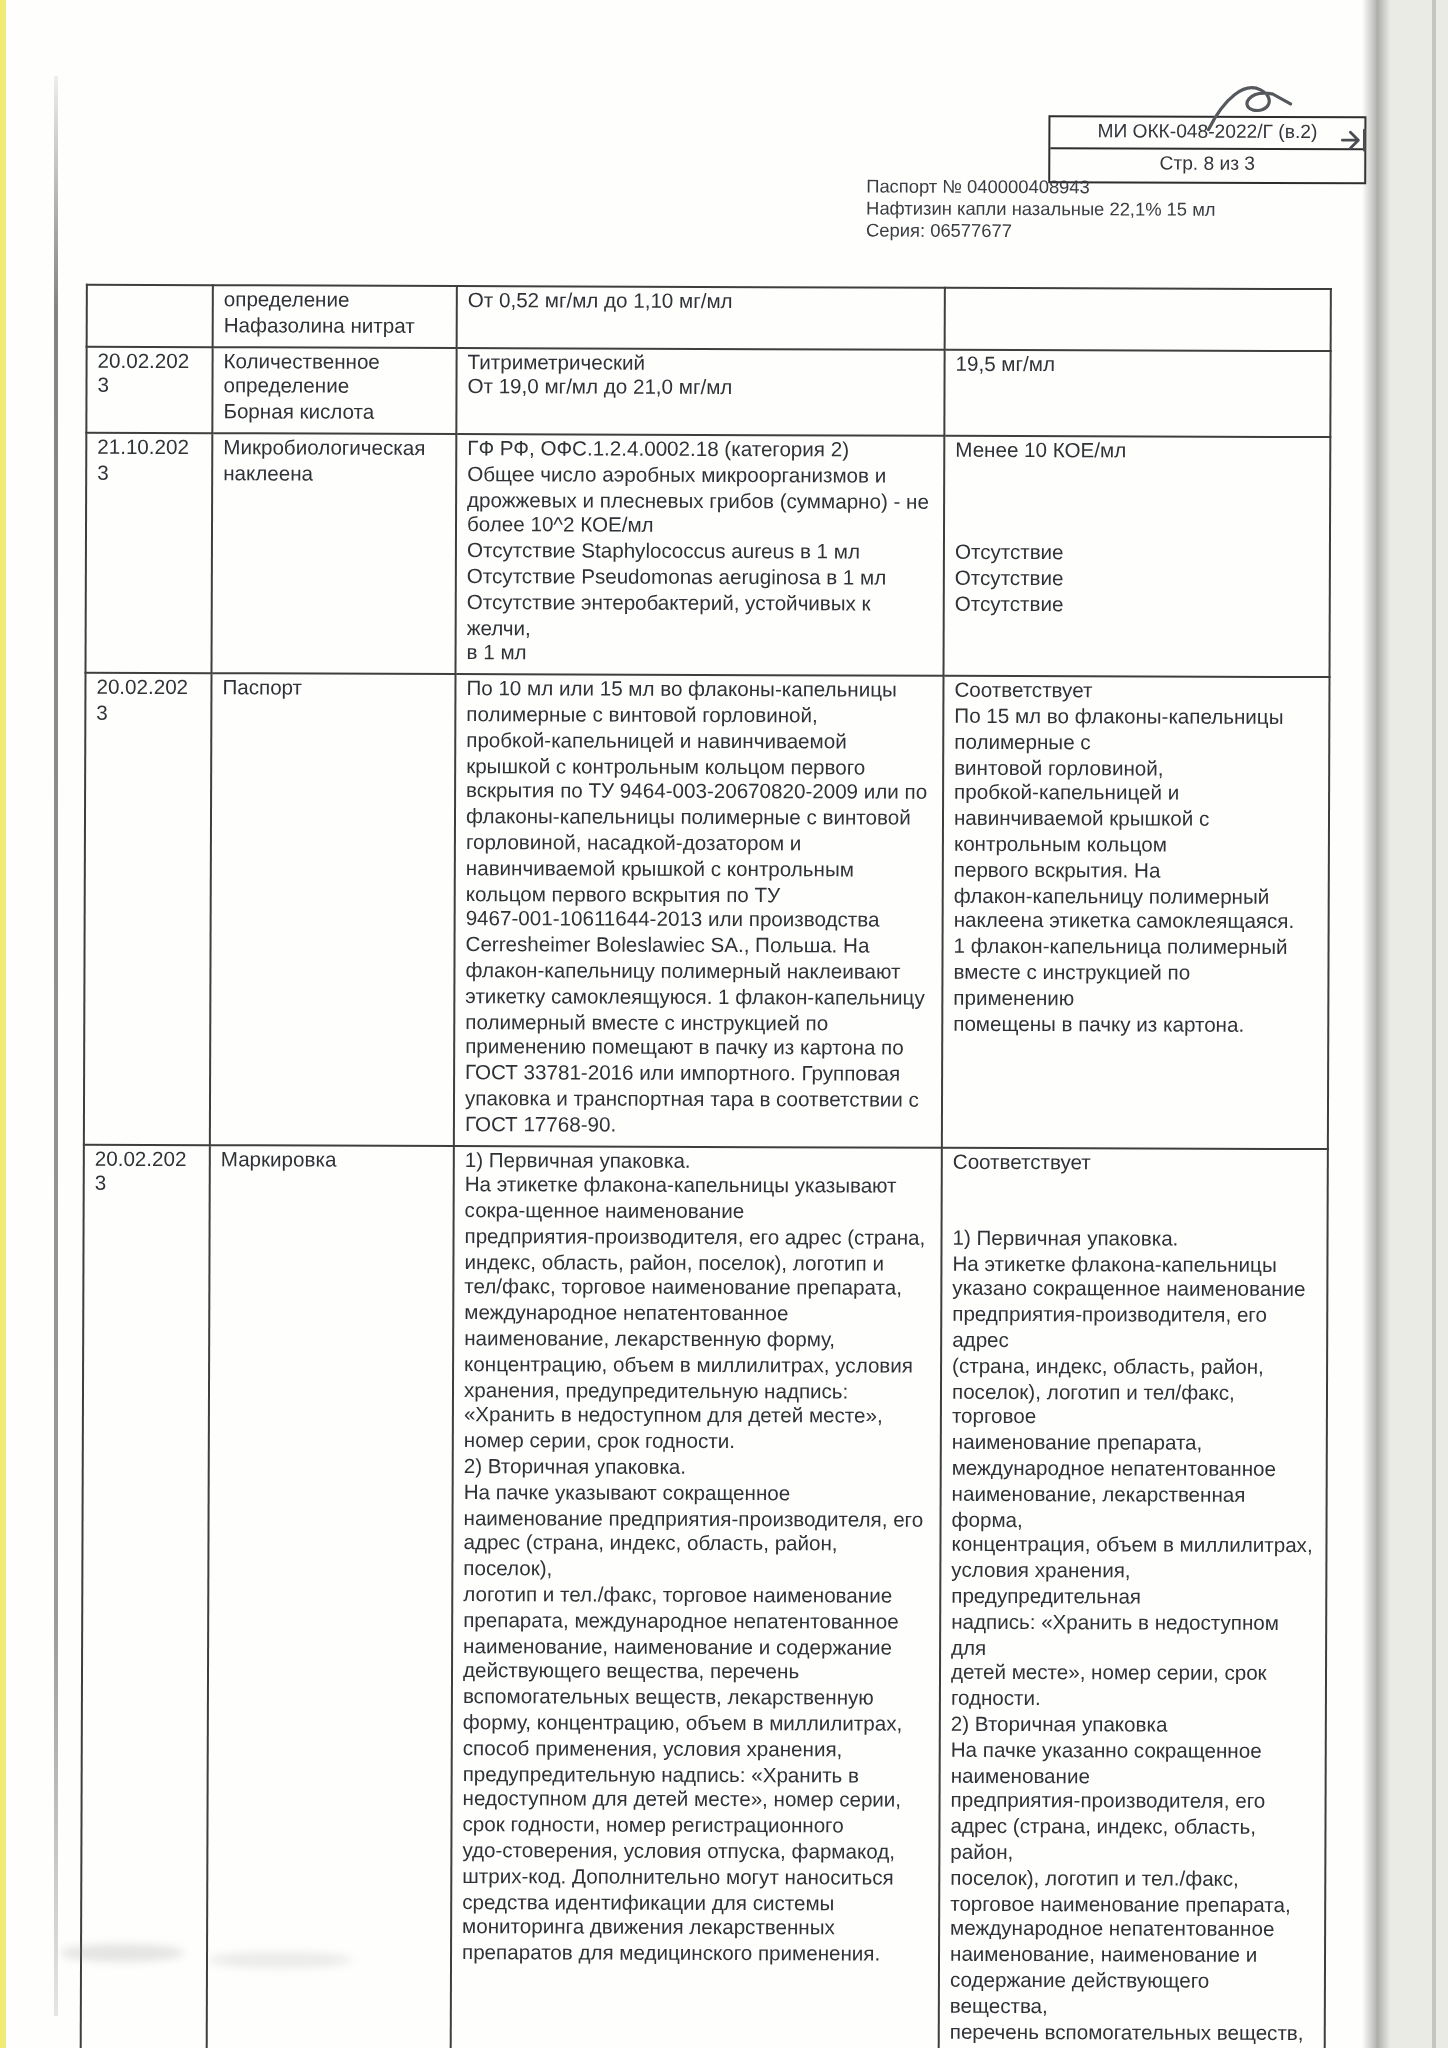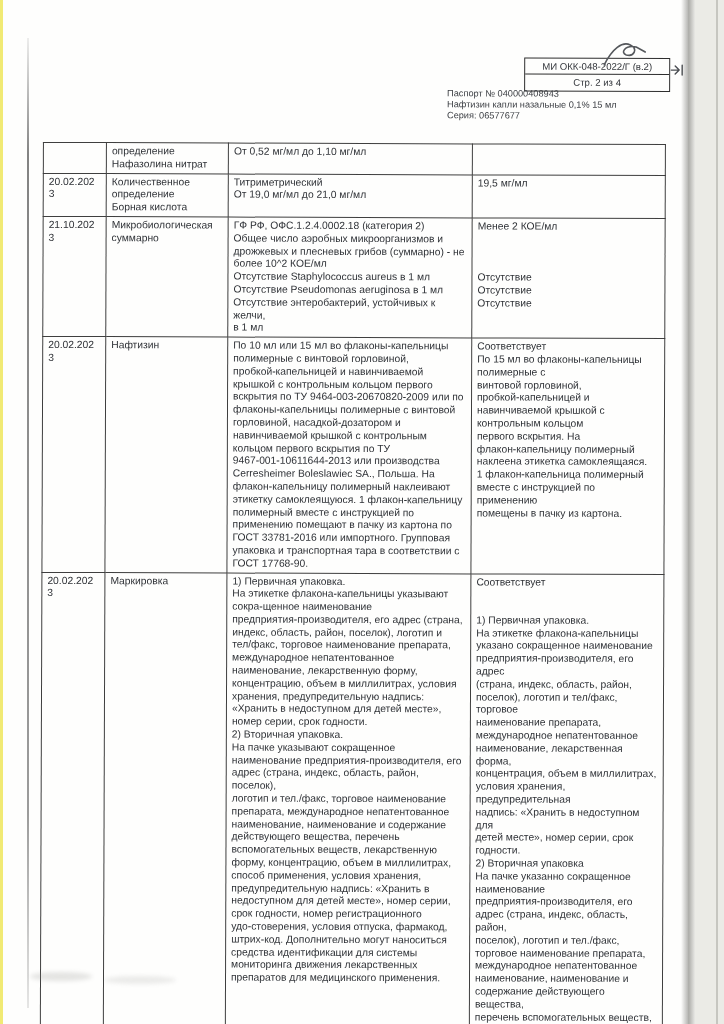--- a/index.html
+++ b/index.html
@@ -24,32 +24,32 @@
   .edge-right-shadow { position:absolute; left:681px; top:0; width:14px; height:1024px;
     background:linear-gradient(to right, rgba(110,110,105,0), rgba(100,100,95,.5) 55%, rgba(130,130,125,.12)); }
   .scanner-bg { position:absolute; left:695px; top:0; width:29px; height:1024px; background:#ebebe6; }
   .scanner-line { position:absolute; left:716px; top:0; width:2px; height:1024px; background:#c6c6c0; }
   .smudge { position:absolute; background:#8a8a86; border-radius:50%; filter:blur(2px); }
   .smudge.a { left:30px; top:972px; width:62px; height:9px; opacity:.22; }
   .smudge.b { left:104px; top:976px; width:72px; height:8px; opacity:.16; }
 
   
   .code-box {
-    position:absolute; left:523px; top:57px; width:146px;
+    position:absolute; left:523px; top:57px; width:159px;
     border:1.6px solid #2e2e2e; color:#33363b;
     font-size:9.6px; text-align:center;
   }
   .code-box-row { height:16px; line-height:15px; white-space:nowrap; overflow:hidden; }
   .code-box-row.first { border-bottom:1.4px solid #2e2e2e; }
   .scribble { position:absolute; left:597px; top:38px; }
   .box-arrow { position:absolute; left:669px; top:62px; }
 
   
   .passport-block {
-    position:absolute; left:446px; top:88px;
+    position:absolute; left:432px; top:88px;
     font-size:9.2px; line-height:11px; color:#3a3d42;
   }
 
   
   table.qc {
     position:absolute; left:42px; top:143px;
     border-collapse:collapse; table-layout:fixed; width:622px;
     font-size:10.3px; line-height:12.8px; color:#2f3237;
   }
   table.qc { border:1.6px solid #3a3a3a; }
@@ -67,33 +67,33 @@
 </style>
 </head>
 <body>
 
 <div class="paper"></div>
 
 <div class="content">
 
   <div class="code-box">
     <div class="code-box-row first">МИ ОКК-048-2022/Г (в.2)</div>
-    <div class="code-box-row">Стр. 2 из 4</div>
+    <div class="code-box-row">Стр. 8 из 3</div>
   </div>
 
   <svg class="scribble" width="52" height="30" viewBox="0 0 52 30">
     <path d="M6 26 C14 10, 24 2, 32 6 C40 10, 36 18, 28 16 C22 14, 26 6, 38 8 L47 13" fill="none" stroke="#55585c" stroke-width="1.6" stroke-linecap="round"></path>
   </svg>
   <svg class="box-arrow" width="14" height="14" viewBox="0 0 14 14">
     <path d="M1 7 L9 7 M9 7 L5 3 M9 7 L5 11 M12 2 L12 12" fill="none" stroke="#4a4d52" stroke-width="1.4" stroke-linecap="round"></path>
   </svg>
 
   <div class="passport-block">
     <div>Паспорт № 040000408943</div>
-    <div>Нафтизин капли назальные 0,1% 15 мл</div>
+    <div>Нафтизин капли назальные 22,1% 15 мл</div>
     <div>Серия: 06577677</div>
   </div>
 
   <table class="qc">
     <colgroup>
       <col style="width:63px">
         <col style="width:122px">
         <col style="width:244px">
         <col style="width:193px">
     </colgroup>
@@ -110,40 +110,40 @@
         <td>Количественное
 определение
 Борная кислота</td>
         <td>Титриметрический
 От 19,0 мг/мл до 21,0 мг/мл</td>
         <td>19,5 мг/мл</td>
       </tr>
       <tr class="r2">
         <td>21.10.2023</td>
         <td>Микробиологическая
-суммарно</td>
+наклеена</td>
         <td>ГФ РФ, ОФС.1.2.4.0002.18 (категория 2)
 Общее число аэробных микроорганизмов и
 дрожжевых и плесневых грибов (суммарно) - не
 более 10^2 КОЕ/мл
 Отсутствие Staphylococcus aureus в 1 мл
 Отсутствие Pseudomonas aeruginosa в 1 мл
 Отсутствие энтеробактерий, устойчивых к желчи,
 в 1 мл</td>
-        <td>Менее 2 КОЕ/мл
+        <td>Менее 10 КОЕ/мл
 
 
 
 Отсутствие
 Отсутствие
 Отсутствие</td>
       </tr>
       <tr class="r3">
         <td>20.02.2023</td>
-        <td>Нафтизин</td>
+        <td>Паспорт</td>
         <td>По 10 мл или 15 мл во флаконы-капельницы
 полимерные с винтовой горловиной,
 пробкой-капельницей и навинчиваемой
 крышкой с контрольным кольцом первого
 вскрытия по ТУ 9464-003-20670820-2009 или по
 флаконы-капельницы полимерные с винтовой
 горловиной, насадкой-дозатором и
 навинчиваемой крышкой с контрольным
 кольцом первого вскрытия по ТУ
 9467-001-10611644-2013 или производства

